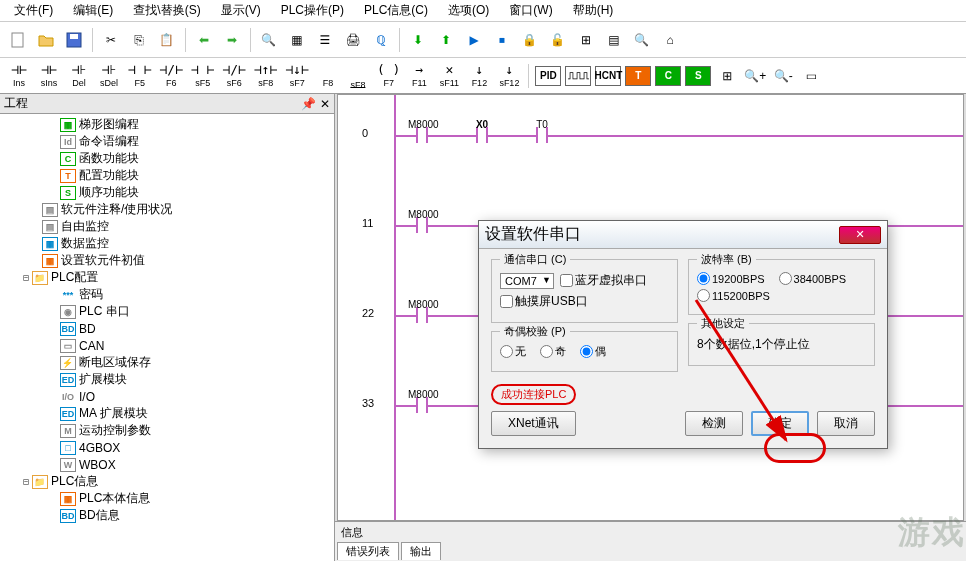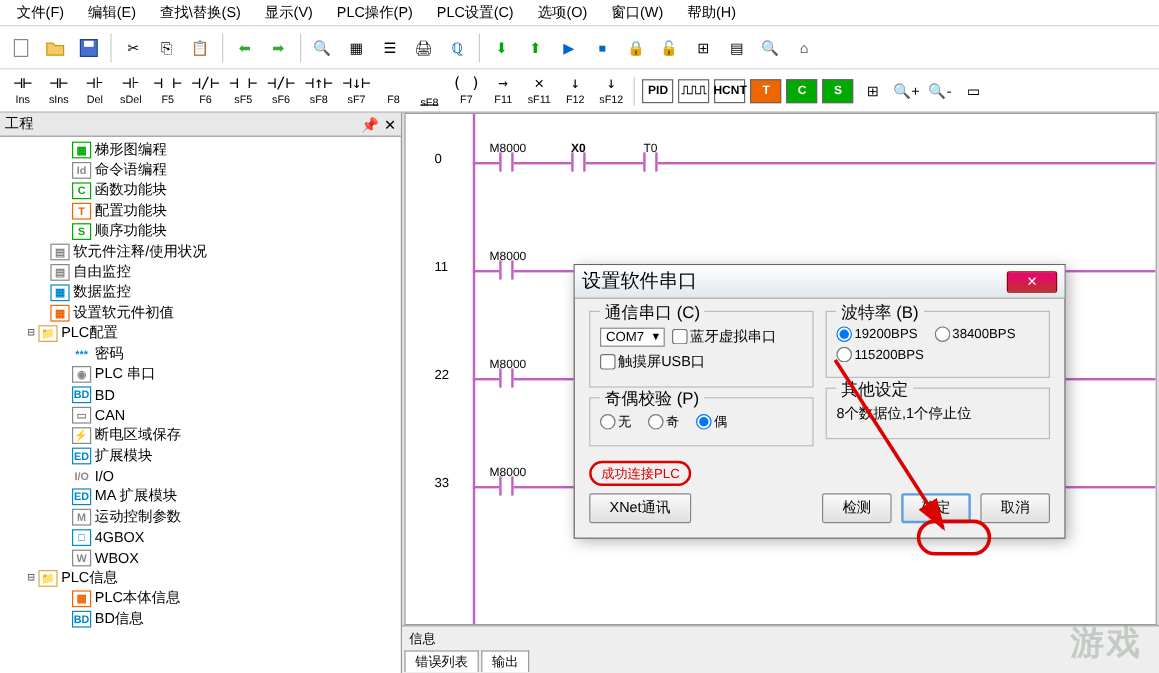--- a/index.html
+++ b/index.html
@@ -38,46 +38,46 @@
 .bt-hdr{font-size:11px;padding:1px 4px}
 .bt-row{display:flex;gap:2px;margin-top:1px}
 .bt-row .tab{padding:1px 8px}
 
 .dlg{position:absolute;left:478px;top:220px;width:410px;background:#f0f0f0;border:1px solid #666;box-shadow:3px 3px 12px rgba(0,0,0,.3)}
 .dlg-title{height:28px;background:linear-gradient(#fff,#e0e8f0);border-bottom:1px solid #aaa;display:flex;align-items:center;padding:0 6px}
 .dlg-title .ttxt{flex:1;font-size:16px}
 .dlg-close{width:42px;height:18px;background:linear-gradient(#e07,#c03030);border:1px solid #900;border-radius:2px;color:#fff;display:flex;align-items:center;justify-content:center;font-size:11px;cursor:pointer}
 .dlg-body{padding:10px 12px 12px 12px}
 .grp{border:1px solid #bbb;padding:8px;margin-bottom:8px;position:relative}
-.grp-title{position:absolute;top:-8px;left:8px;background:#f0f0f0;padding:0 4px;font-size:14px}
+.grp-title{position:absolute;top:-8px;left:8px;background:#f0f0f0;padding:0 4px;font-size:11px}
 .row{display:flex;align-items:center;gap:6px;margin:4px 0}
 .combo{border:1px solid #888;background:#fff;padding:1px 14px 1px 4px;font-size:11px;position:relative;cursor:pointer;min-width:54px}
 .combo::after{content:"▼";position:absolute;right:2px;top:1px;font-size:9px}
 .btn{border:1px solid #888;background:linear-gradient(#fafafa,#e0e0e0);padding:3px 16px;font-size:12px;cursor:pointer;border-radius:2px}
 .btn.primary{border:2px solid #5aa0e0;padding:2px 15px}
 .dlg-cols{display:flex;gap:10px}
 .dlg-col{flex:1}
 .status-ok{color:#d00;border:2px solid #d00;border-radius:14px;padding:1px 8px;display:inline-block;font-size:11px}
 .dlg-btns{display:flex;justify-content:flex-end;gap:8px;margin-top:6px;align-items:center}
 .arrow{position:absolute;left:686px;top:290px;pointer-events:none}
 .ring{position:absolute;width:62px;height:30px;border:3px solid #d00;border-radius:16px;pointer-events:none}
-.watermark{position:absolute;right:14px;bottom:6px;font-size:28px;color:rgba(100,120,100,.3);font-weight:bold;letter-spacing:2px}
+.watermark{position:absolute;right:0;bottom:6px;font-size:32px;color:rgba(100,120,100,.3);font-weight:bold;letter-spacing:2px}
 input[type=radio],input[type=checkbox]{margin:0 2px 0 0;vertical-align:middle}
 label{font-size:11px;display:inline-flex;align-items:center;margin-right:8px}
 </style>
 </head>
 <body>
 
 <div class="menubar" id="menubar">
     <span>文件(F)</span>
     <span>编辑(E)</span>
     <span>查找\替换(S)</span>
     <span>显示(V)</span>
     <span>PLC操作(P)</span>
-    <span>PLC设置(C)</span>
+    <span>PLC信息(C)</span>
     <span>选项(O)</span>
     <span>窗口(W)</span>
     <span>帮助(H)</span>
   </div>
 
 <div class="toolbar">
   <span class="tbtn">
       <svg width="18" height="18">
         <rect x="3" y="2" width="11" height="14" fill="#fff" stroke="#888"></rect>
       </svg>

